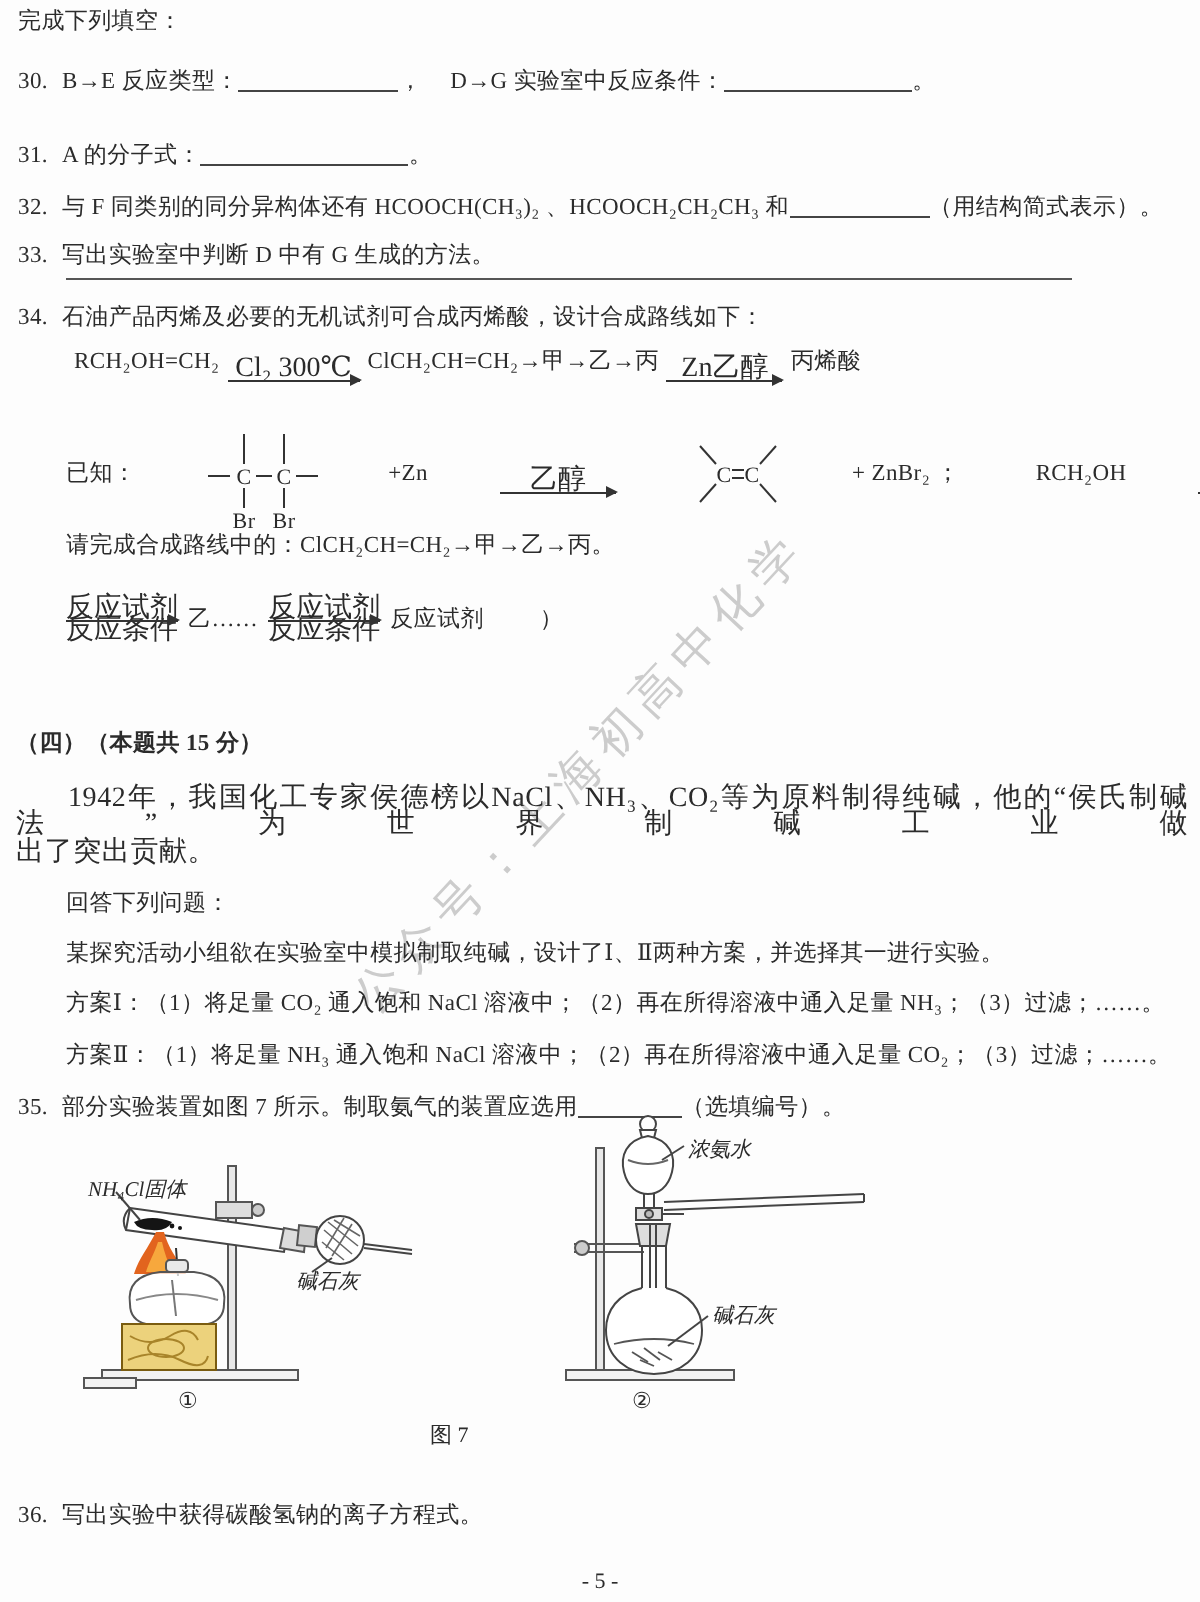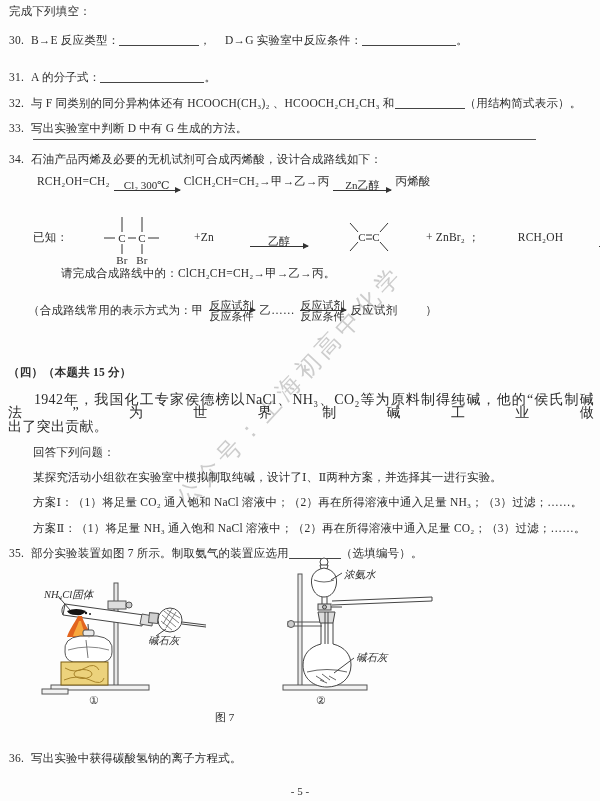--- a/index.html
+++ b/index.html
@@ -10,21 +10,21 @@
     font-family:"Liberation Serif","DejaVu Serif",serif;
   }
   .abs { position:absolute; white-space:nowrap; }
   .txt { font-size:11.5px; line-height:13px; letter-spacing:.2px; }
   .qnum { display:inline-block; margin-right:7px; }
   .blank { display:inline-block; border-bottom:1px solid #444; height:12px; vertical-align:-2px; }
   .answer-line { position:absolute; border-top:1px solid #555; height:0; }
   
   .rxn { display:inline-flex; flex-direction:column; align-items:center; justify-content:center;
          margin:0 4px; vertical-align:middle; }
-  .rxn .lab { font-size:11px; line-height:10px; letter-spacing:0; }
+  .rxn .lab { font-size:14px; line-height:10px; letter-spacing:0; }
   .rxn .shaft { position:relative; height:1px; background:#333; align-self:stretch; }
   .rxn .shaft::after { content:""; position:absolute; right:-1px; top:-3px; width:0; height:0;
         border-left:6px solid #333; border-top:3px solid transparent; border-bottom:3px solid transparent; }
   .rxn.toponly { transform:translateY(4px); }
   .flexrow { display:flex; align-items:center; }
   .watermark {
     position:absolute; left:122px; top:370px; width:336px; text-align:center;
     transform:rotate(-47deg); font-size:24px; letter-spacing:5px;
     color:rgba(135,135,135,.42); pointer-events:none;
   }
@@ -119,24 +119,23 @@
   </svg>
   <span>+ ZnBr₂ ；</span>
   <span style="margin-left:6px;">RCH₂OH</span>
   <span class="rxn toponly" style="min-width:58px;">
     <span class="lab">KMnO₄</span>
     <span class="shaft"></span>
   </span>
   <span>RCOOH</span>
 </div>
 
-<div class="abs txt" style="left:33px; top:267px;margin-left:28px;">请完成合成路线中的：ClCH₂CH=CH₂→甲→乙→丙。</div>
+<div class="abs txt" style="left:33px; top:267px;">请完成合成路线中的：ClCH₂CH=CH₂→甲→乙→丙。</div>
 
 <div class="abs txt flexrow" style="left:28px; top:300px;">
-  <span>（合成路线常用的表示方式为：甲</span>
   <span class="rxn" style="min-width:46px; margin:0 5px;">
     <span class="lab">反应试剂</span>
     <span class="shaft"></span>
     <span class="lab">反应条件</span>
   </span>
   <span>乙……</span>
   <span class="rxn" style="min-width:46px; margin:0 5px;">
     <span class="lab">反应试剂</span>
     <span class="shaft"></span>
     <span class="lab">反应条件</span>

